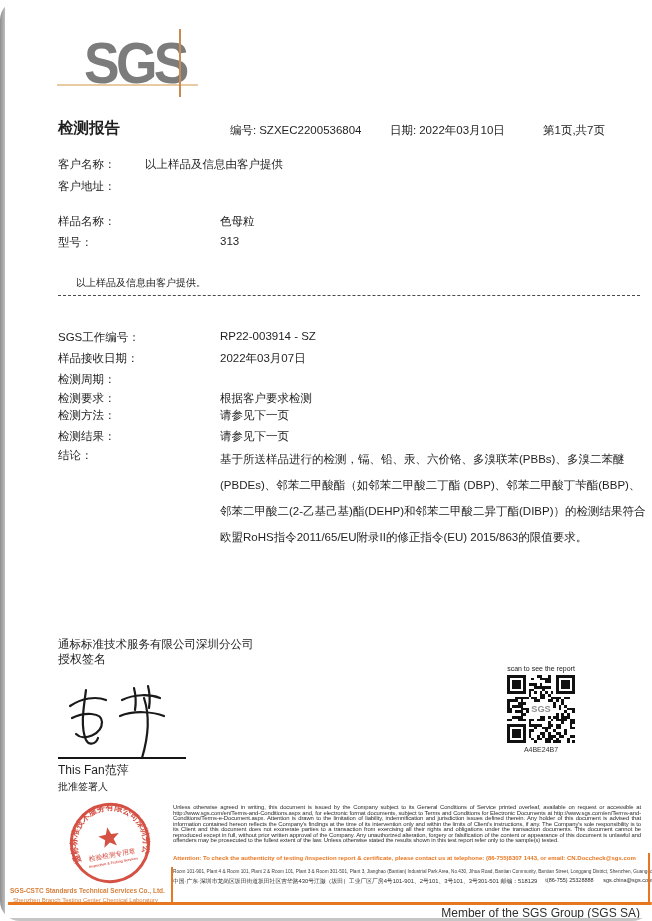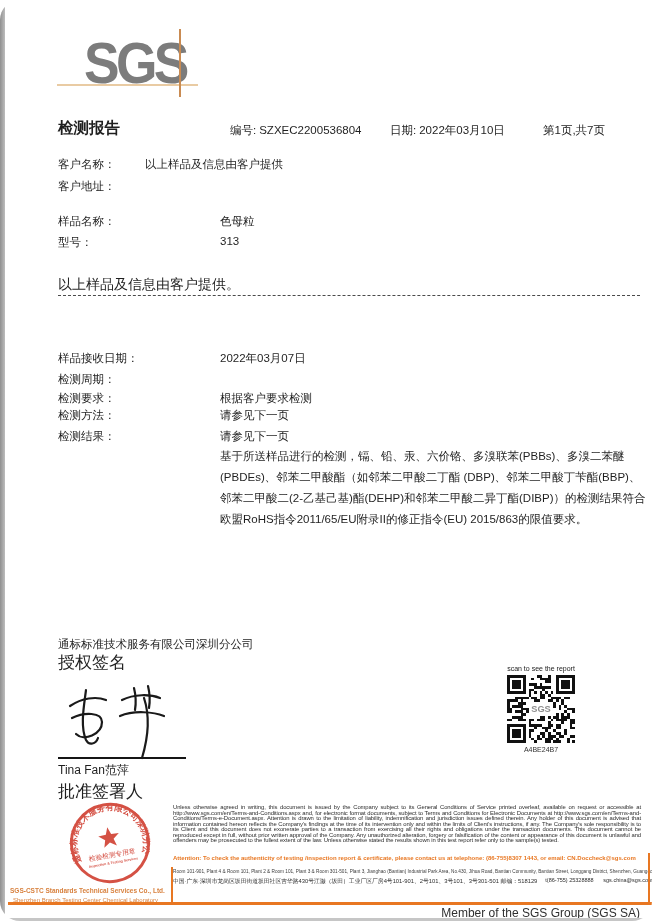--- a/index.html
+++ b/index.html
@@ -20,31 +20,31 @@
   
   .title{left:58px;top:118px;font-size:15.5px;font-weight:bold;}
   .hmeta{top:123px;font-size:11.5px;white-space:nowrap;}
   .hmeta .v{margin-left:3px;}
 
   
   .row{position:absolute;left:0;width:532px;height:16px;font-size:11.5px;white-space:nowrap;}
   .lbl{position:absolute;left:58px;}
   .val1{position:absolute;left:145px;}
   .val2{position:absolute;left:220px;text-align:right;}
-  .note{left:58px;top:276px;font-size:14px;}
+  .note{left:76px;top:276px;font-size:10px;}
   .dash-sep{left:58px;top:295px;width:582px;height:0;border-top:1.5px dashed #4a4a4a;}
-  .conclusion{left:220px;top:446px;width:430px;font-size:11.5px;line-height:21px;}
+  .conclusion{left:220px;top:446px;width:430px;font-size:11.5px;line-height:26px;}
 
   
   .sig-company{left:58px;top:637px;font-size:11.5px;}
-  .sig-auth{left:58px;top:651px;font-size:17px;}
+  .sig-auth{left:58px;top:651px;font-size:12px;}
   .sig-svg{left:56px;top:680px;width:132px;height:80px;}
   .sig-line{left:58px;top:757px;width:128px;height:2px;background:#151515;}
   .sig-name{left:58px;top:762px;font-size:12px;}
-  .sig-role{left:58px;top:780px;font-size:17px;}
+  .sig-role{left:58px;top:780px;font-size:10px;}
 
   
   .qr-caption{left:503px;top:665px;width:76px;font-size:7px;text-align:center;color:#222;}
   .qr-svg{left:507px;top:675px;width:68px;height:68px;}
   .qr-code{left:503px;top:746px;width:76px;font-size:7px;text-align:center;color:#333;}
 
   
   .stamp{left:68px;top:801px;width:84px;height:84px;transform:rotate(-10deg);}
   .disclaimer{left:173px;top:805px;width:468px;font-size:5.9px;line-height:5.5px;
               text-align:justify;color:#2e2e2e;letter-spacing:-.1px;}
@@ -92,57 +92,64 @@
     <span class="lbl">样品名称：</span>
     <span class="val2">色母粒</span>
   </div>
   <div class="row" style="top:235px">
     <span class="lbl">型号：</span>
     <span class="val2">313</span>
   </div>
   <div class="abs note">以上样品及信息由客户提供。</div>
   <div class="abs dash-sep"></div>
 
+  <div class="row" style="top:330px">
+    <span class="lbl">SGS工作编号：</span>
+    <span class="val2">RP22-003914 - SZ</span>
+  </div>
   <div class="row" style="top:351px">
     <span class="lbl">样品接收日期：</span>
     <span class="val2">2022年03月07日</span>
   </div>
   <div class="row" style="top:372px">
     <span class="lbl">检测周期：</span>
   </div>
   <div class="row" style="top:391px">
     <span class="lbl">检测要求：</span>
     <span class="val2">根据客户要求检测</span>
   </div>
   <div class="row" style="top:408px">
     <span class="lbl">检测方法：</span>
     <span class="val2">请参见下一页</span>
   </div>
   <div class="row" style="top:429px">
     <span class="lbl">检测结果：</span>
     <span class="val2">请参见下一页</span>
+  </div>
+  <div class="row" style="top:448px">
+    <span class="lbl">结论：</span>
   </div>
   <div class="abs conclusion">基于所送样品进行的检测，镉、铅、汞、六价铬、多溴联苯(PBBs)、多溴二苯醚(PBDEs)、邻苯二甲酸酯（如邻苯二甲酸二丁酯 (DBP)、邻苯二甲酸丁苄酯(BBP)、邻苯二甲酸二(2-乙基己基)酯(DEHP)和邻苯二甲酸二异丁酯(DIBP)）的检测结果符合欧盟RoHS指令2011/65/EU附录II的修正指令(EU) 2015/863的限值要求。</div>
 
   <div class="abs sig-company">通标标准技术服务有限公司深圳分公司</div>
   <div class="abs sig-auth">授权签名</div>
   <svg class="abs sig-svg" viewBox="0 0 132 80">
     <g fill="none" stroke="#1a1a1a" stroke-width="2.2" stroke-linecap="round">
       <path d="M14,26 C26,18 40,16 50,20"></path>
       <path d="M30,10 C28,26 24,46 30,60 C33,66 40,64 42,58"></path>
       <path d="M16,38 C28,32 46,32 46,42 C46,54 28,62 20,54"></path>
       <path d="M66,20 C78,14 94,14 104,18"></path>
       <path d="M78,8 C80,16 80,24 79,30"></path>
       <path d="M92,6 C94,14 94,22 93,28"></path>
       <path d="M64,36 C78,30 98,32 108,36"></path>
       <path d="M88,18 C94,36 92,58 86,78"></path>
     </g>
   </svg>
   <div class="abs sig-line"></div>
-  <div class="abs sig-name">Tina Fan范萍</div>
+  <div class="abs sig-name">This Fan范萍</div>
   <div class="abs sig-role">批准签署人</div>
 
   <div class="abs qr-caption">scan to see the report</div>
   <svg class="abs qr-svg" id="qr-svg" viewBox="0 0 25 25" shape-rendering="crispEdges">
     <rect x="0" y="0" width="25" height="25" fill="#ffffff"></rect>
     <g id="qr-modules">
         <rect x="11" y="0" width="1" height="1" fill="#111"></rect>
         <rect x="12" y="0" width="1" height="1" fill="#111"></rect>
         <rect x="15" y="0" width="1" height="1" fill="#111"></rect>
         <rect x="9" y="1" width="1" height="1" fill="#111"></rect>

